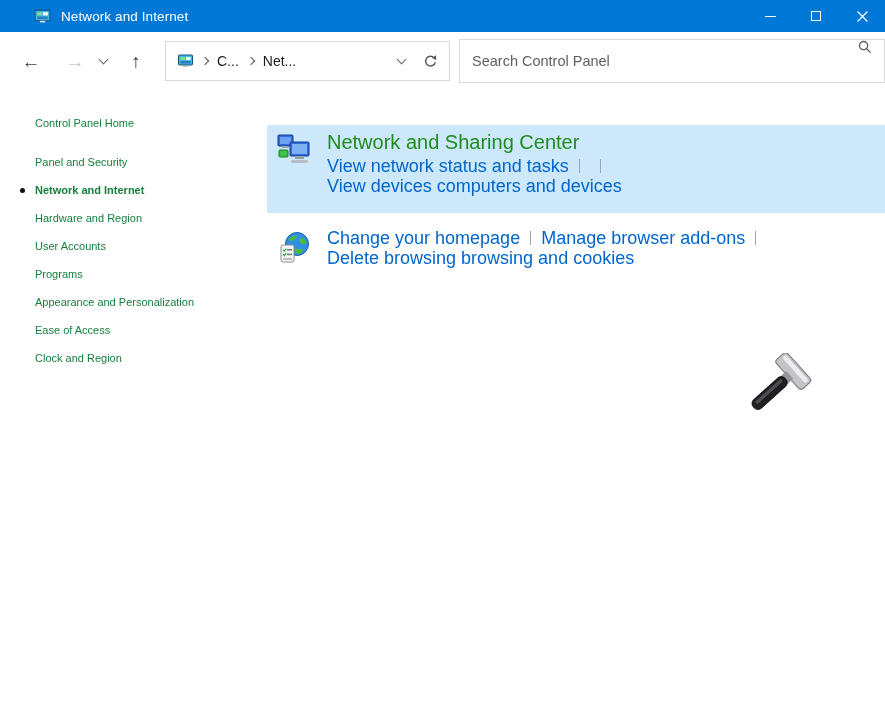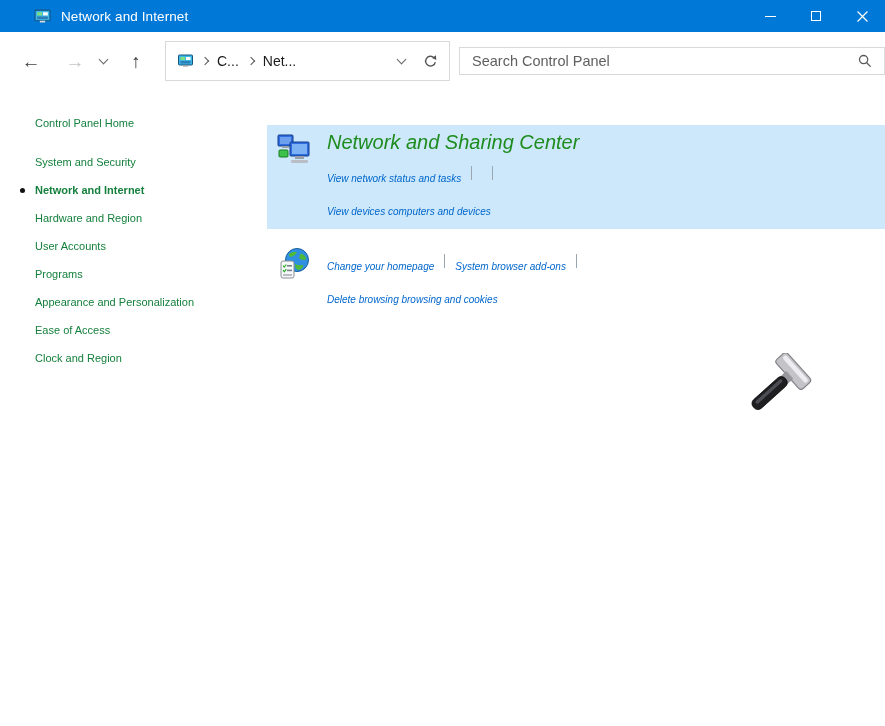--- a/index.html
+++ b/index.html
@@ -28,42 +28,42 @@
   .chev { display:inline-block; width:7px; height:7px; border-right:1.4px solid #666; border-bottom:1.4px solid #666; transform:rotate(45deg); }
   .chev-right { display:inline-block; width:6px; height:6px; border-top:1.4px solid #555; border-right:1.4px solid #555; transform:rotate(45deg); }
   .hist-chev { margin:0 4px 0 10px; margin-top:-4px; }
   .addr-box { width:285px; height:40px; border:1px solid #d9d9d9; margin-left:14px; display:flex; align-items:center; padding:0 11px; background:#fff; }
   .addr-icon { width:18px; height:16px; display:flex; flex:none; }
   .crumb { font-size:14px; color:#1b1b1b; margin:0 2px; white-space:nowrap; }
   .crumb-sep { margin:0 7px; }
   .addr-spacer { flex:1; }
   .addr-chev { margin-right:18px; margin-top:-3px; }
   .refresh-btn { display:flex; align-items:center; }
-  .search-box { flex:1; height:28px; border:1px solid #d9d9d9; margin-left:9px; display:flex; align-items:center; padding:0 12px; background:#fff; }
+  .search-box { flex:1; height:44px; border:1px solid #d9d9d9; margin-left:9px; display:flex; padding:0 12px; background:#fff; }
   .search-input { flex:1; border:none; outline:none; font-size:14.5px; color:#333; background:transparent; font-family:inherit; }
   .search-input::placeholder { color:#5f5f5f; opacity:1; }
   .mag-icon { flex:none; display:flex; margin-left:8px; }
 
   
   .sidebar { position:absolute; left:0; top:90px; width:255px; padding:27px 0 0 35px; font-size:11px; color:#15803d; }
   .sb-home { margin-bottom:25px; cursor:pointer; }
   .sb-item { max-width:176px; line-height:17px; margin-bottom:11px; cursor:pointer; position:relative; }
   .sb-item.active { font-weight:bold; }
   .sb-bullet { position:absolute; left:-15px; top:6px; width:5px; height:5px; border-radius:50%; background:#111; }
 
   
   .content { position:absolute; left:267px; top:125px; right:0; }
-  .cp-section { display:flex; padding:5px 0 7px 10px;font-style:italic; }
+  .cp-section { display:flex; padding:5px 0 17px 10px; }
   .cp-section.highlighted { background:#cce8fa; }
   .cp-section.second { margin-top:10px; }
   .sec-icon { width:34px; height:34px; margin-right:16px; margin-top:3px; flex:none; }
   .sec-text { display:flex; flex-direction:column; }
   .sec-title { font-size:20px; line-height:24px; color:#1e8c1e; text-decoration:none; margin-bottom:2px; cursor:pointer; }
   .link-row { display:flex; align-items:center; line-height:20px; }
-  .task-link { font-size:10px; color:#0066cc; text-decoration:none; cursor:pointer; white-space:nowrap;margin-top:13px; }
+  .task-link { font-size:18px; color:#0066cc; text-decoration:none; cursor:pointer; white-space:nowrap; }
   .divider { width:1px; height:14px; background:#9aa7b1; margin:0 10px; }
 
   
   .hammer { position:absolute; left:740px; top:353px; width:78px; height:74px; pointer-events:none; }
 </style>
 </head>
 <body>
 
 <div>
 
@@ -129,21 +129,21 @@
         <svg width="14" height="14" viewBox="0 0 14 14">
           <circle cx="5.6" cy="5.6" r="4.1" fill="none" stroke="#5a5a5a" stroke-width="1.3"></circle>
           <line x1="8.7" y1="8.7" x2="12.6" y2="12.6" stroke="#5a5a5a" stroke-width="1.3"></line>
         </svg>
       </span>
     </div>
   </div>
 
   <nav class="sidebar">
     <div class="sb-home">Control Panel Home</div>
-    <div class="sb-item">System and Security</div>
+    <div class="sb-item">Panel and Security</div>
     <div class="sb-item active">
       <span class="sb-bullet"></span>
       <span>Network and Internet</span>
     </div>
     <div class="sb-item">Hardware and Region</div>
     <div class="sb-item">User Accounts</div>
     <div class="sb-item">Programs</div>
     <div class="sb-item">Appearance and Personalization</div>
     <div class="sb-item">Ease of Access</div>
     <div class="sb-item">Clock and Region</div>
@@ -189,21 +189,21 @@
           <rect x="10" y="18" width="5" height="1.6" fill="#7a8088"></rect>
           <path d="M6 23.2 l1.3 1.5 2 -2.6" fill="none" stroke="#2fae2f" stroke-width="1.2"></path>
           <rect x="10" y="22.6" width="5" height="1.6" fill="#7a8088"></rect>
           <rect x="6" y="27.2" width="9" height="1.6" fill="#aab0b6"></rect>
         </svg>
       </span>
       <div class="sec-text">
         <div class="link-row">
           <a class="task-link">Change your homepage</a>
           <span class="divider"></span>
-          <a class="task-link">System browser add-ons</a>
+          <a class="task-link">Manage browser add-ons</a>
           <span class="divider"></span>
         </div>
         <div class="link-row">
           <a class="task-link">Delete browsing browsing and cookies</a>
         </div>
       </div>
     </section>
 
   </main>
 

